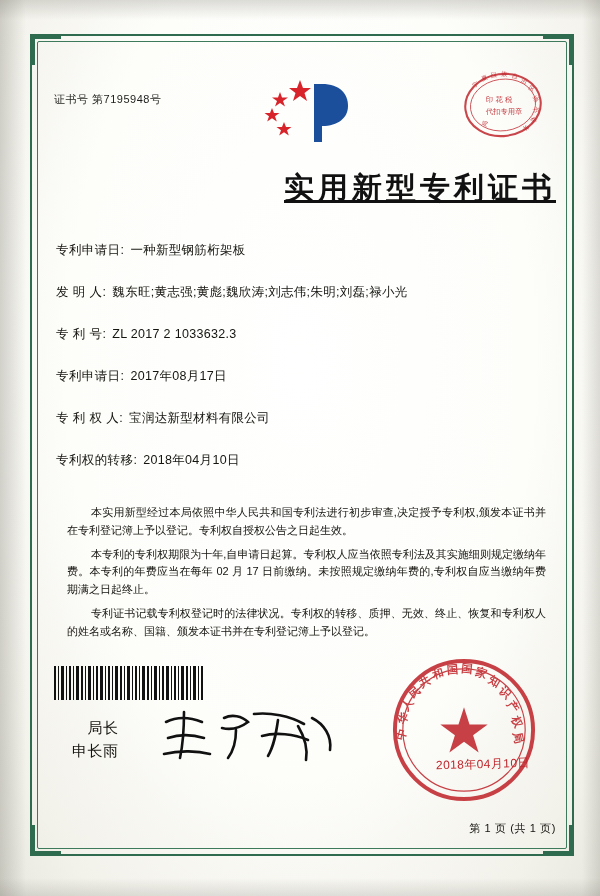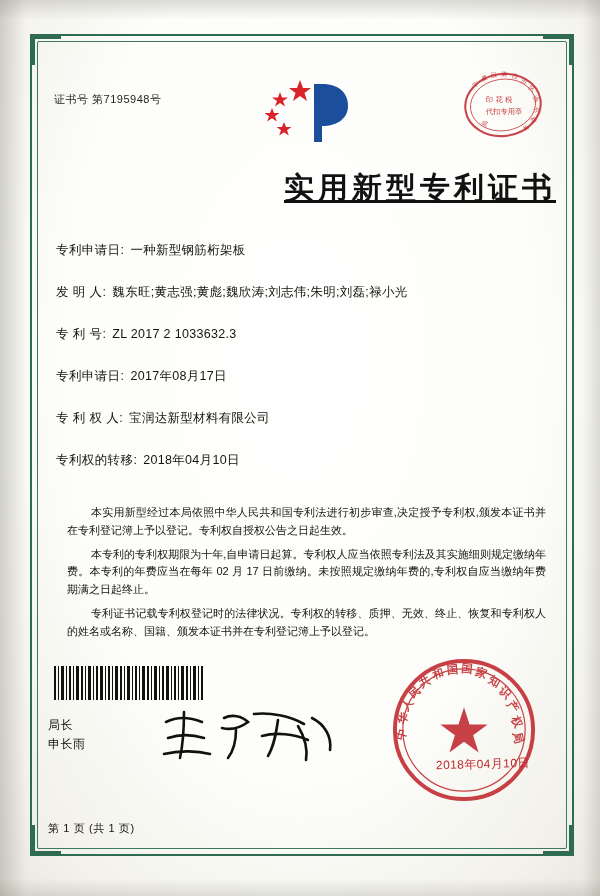--- a/index.html
+++ b/index.html
@@ -160,26 +160,27 @@
     position: absolute;
     left: 6px;
     top: 610px;
     width: 150px;
     height: 34px;
   }
 
   
   .sig-labels {
     position: absolute;
-    left: 0;
+    left: 24px;
     top: 660px;
-    font-size: 12px;
+    font-size: 15px;
     line-height: 1.55;
     color: #15140f;
     letter-spacing: 0.5px;
+    text-align: right;
   }
   .signature {
     position: absolute;
     left: 110px;
     top: 648px;
     width: 180px;
     height: 62px;
   }
 
   .seal-main {
@@ -196,21 +197,21 @@
     font-size: 12px;
     color: #c0272d;
     letter-spacing: 0.4px;
     transform: rotate(-1.5deg);
   }
 
   .page-foot {
     position: absolute;
     left: 0; right: 0;
     bottom: 2px;
-    text-align: left;
+    text-align: right;
     font-size: 11px;
     color: #15140f;
     letter-spacing: 0.6px;
   }
 </style>
 </head>
 <body>
 
 <div class="page">
   <div class="paper-bg"></div>

